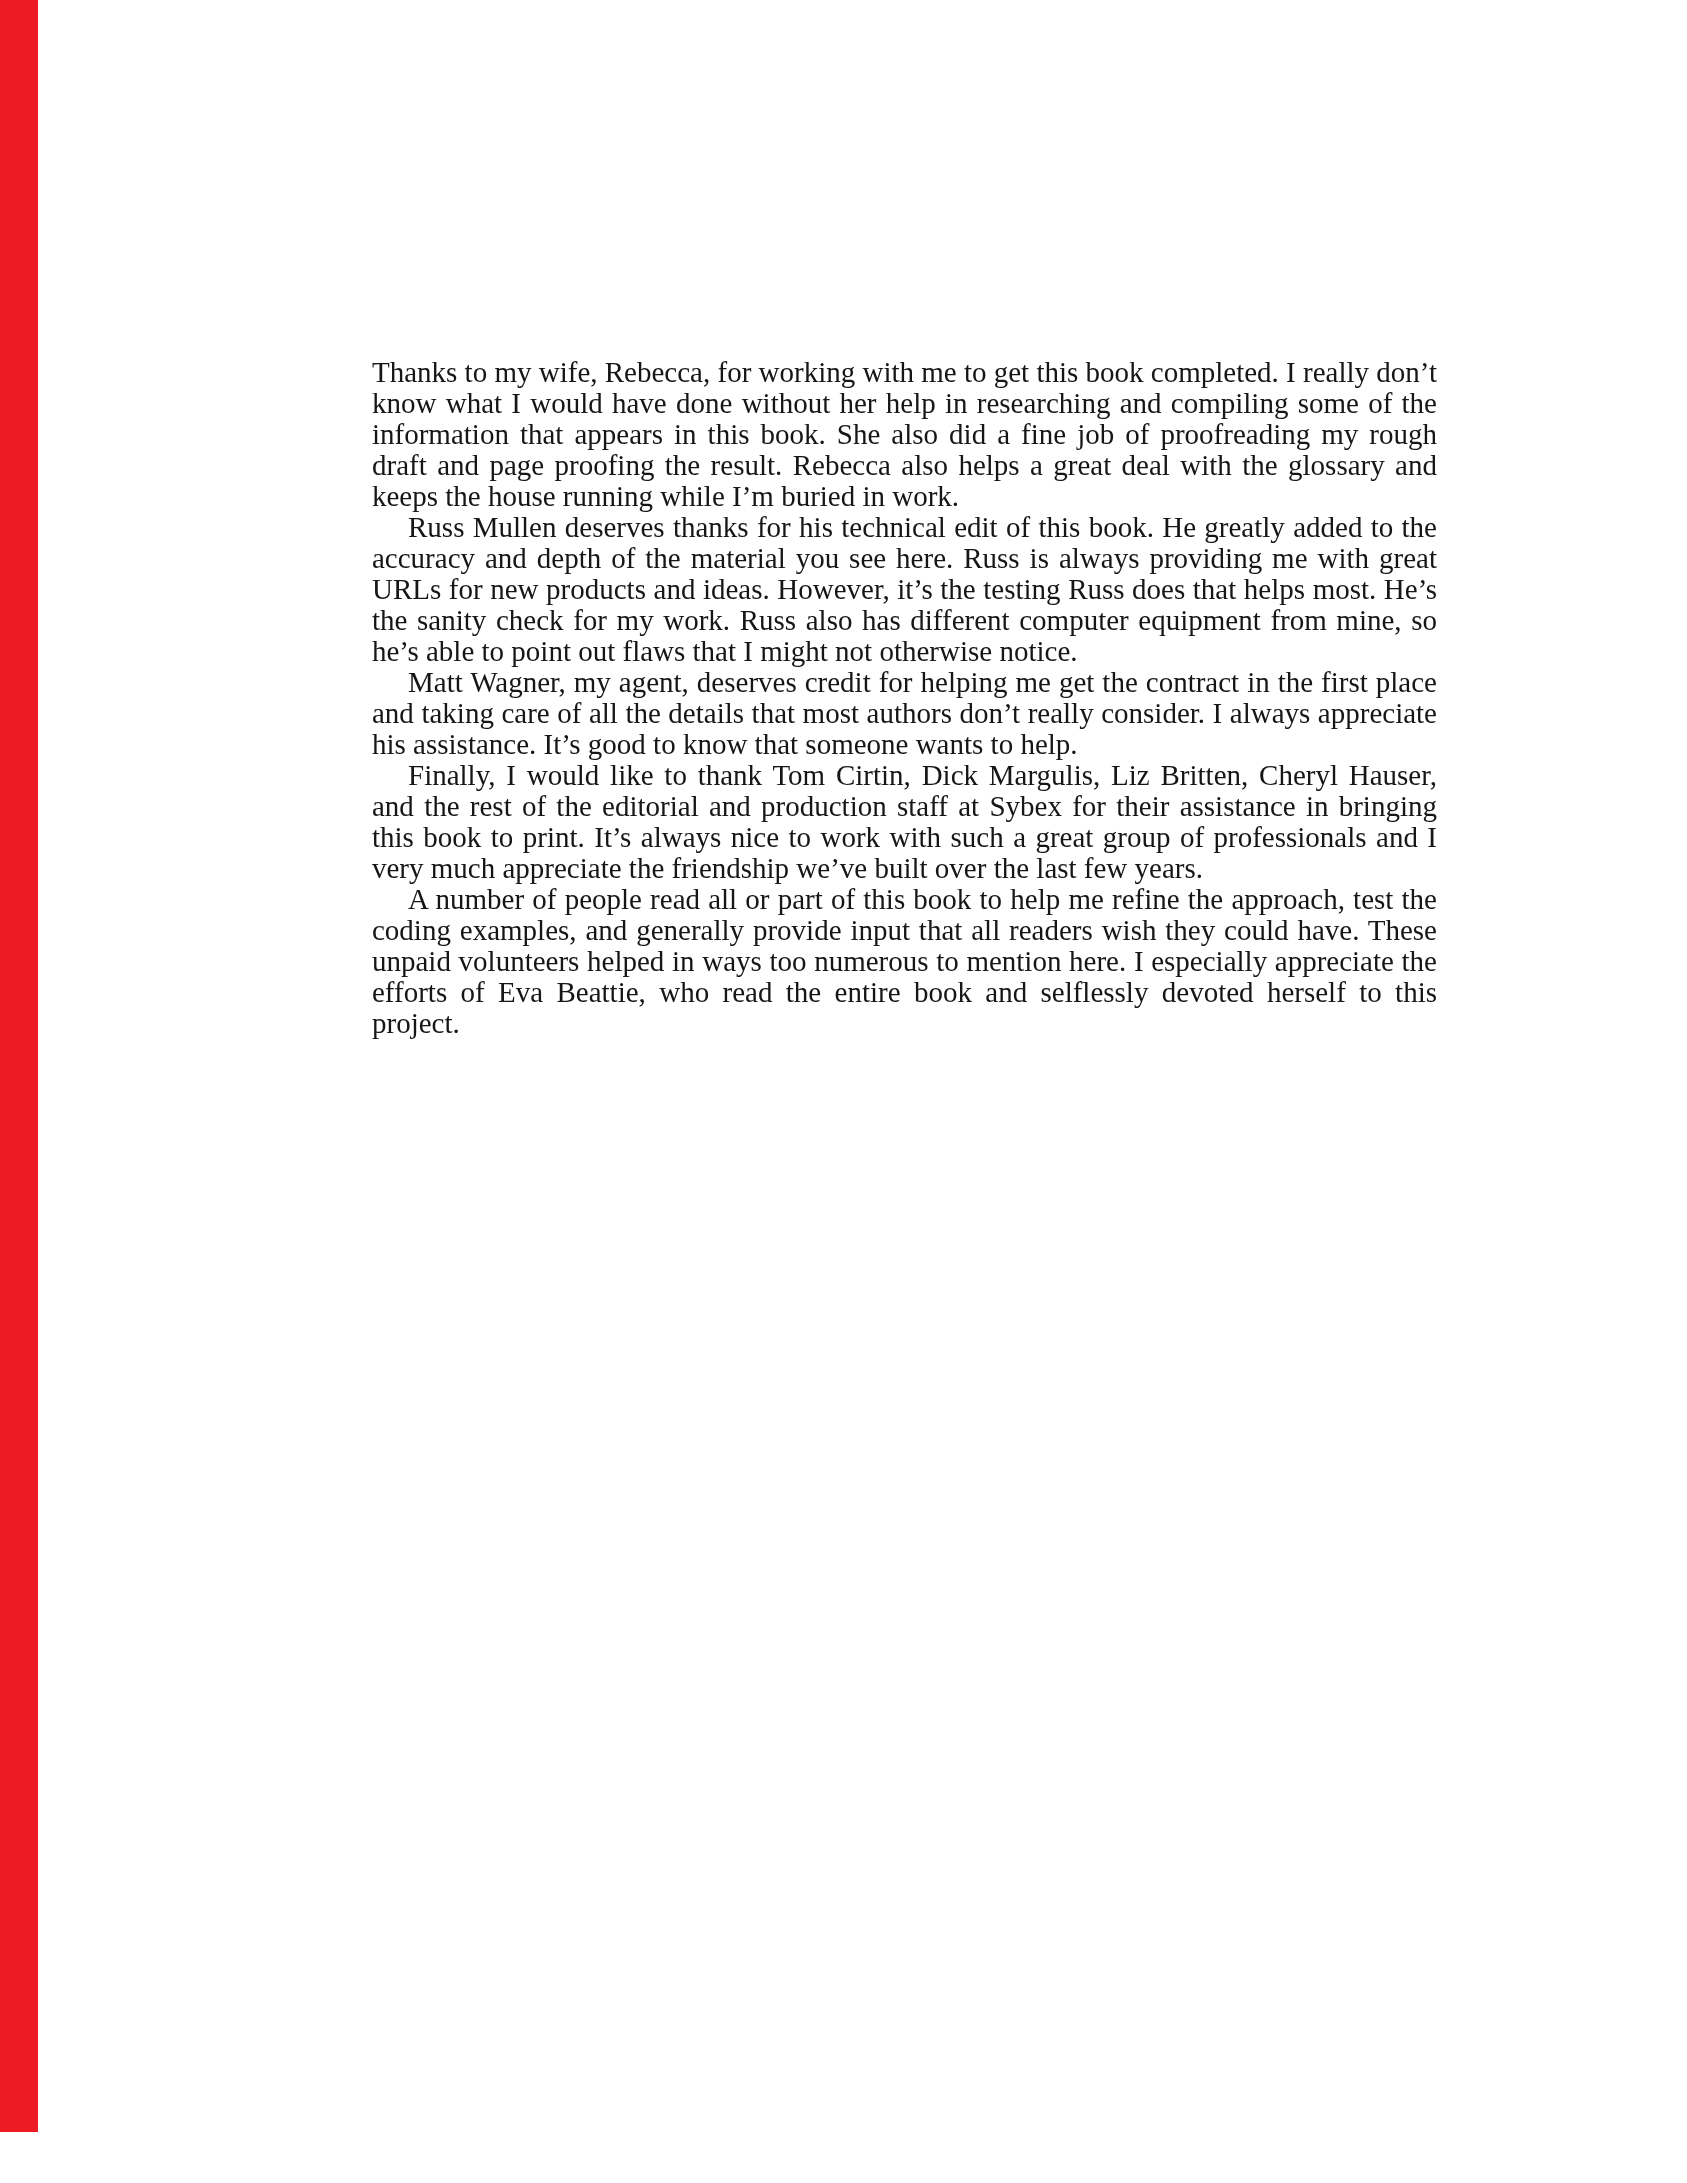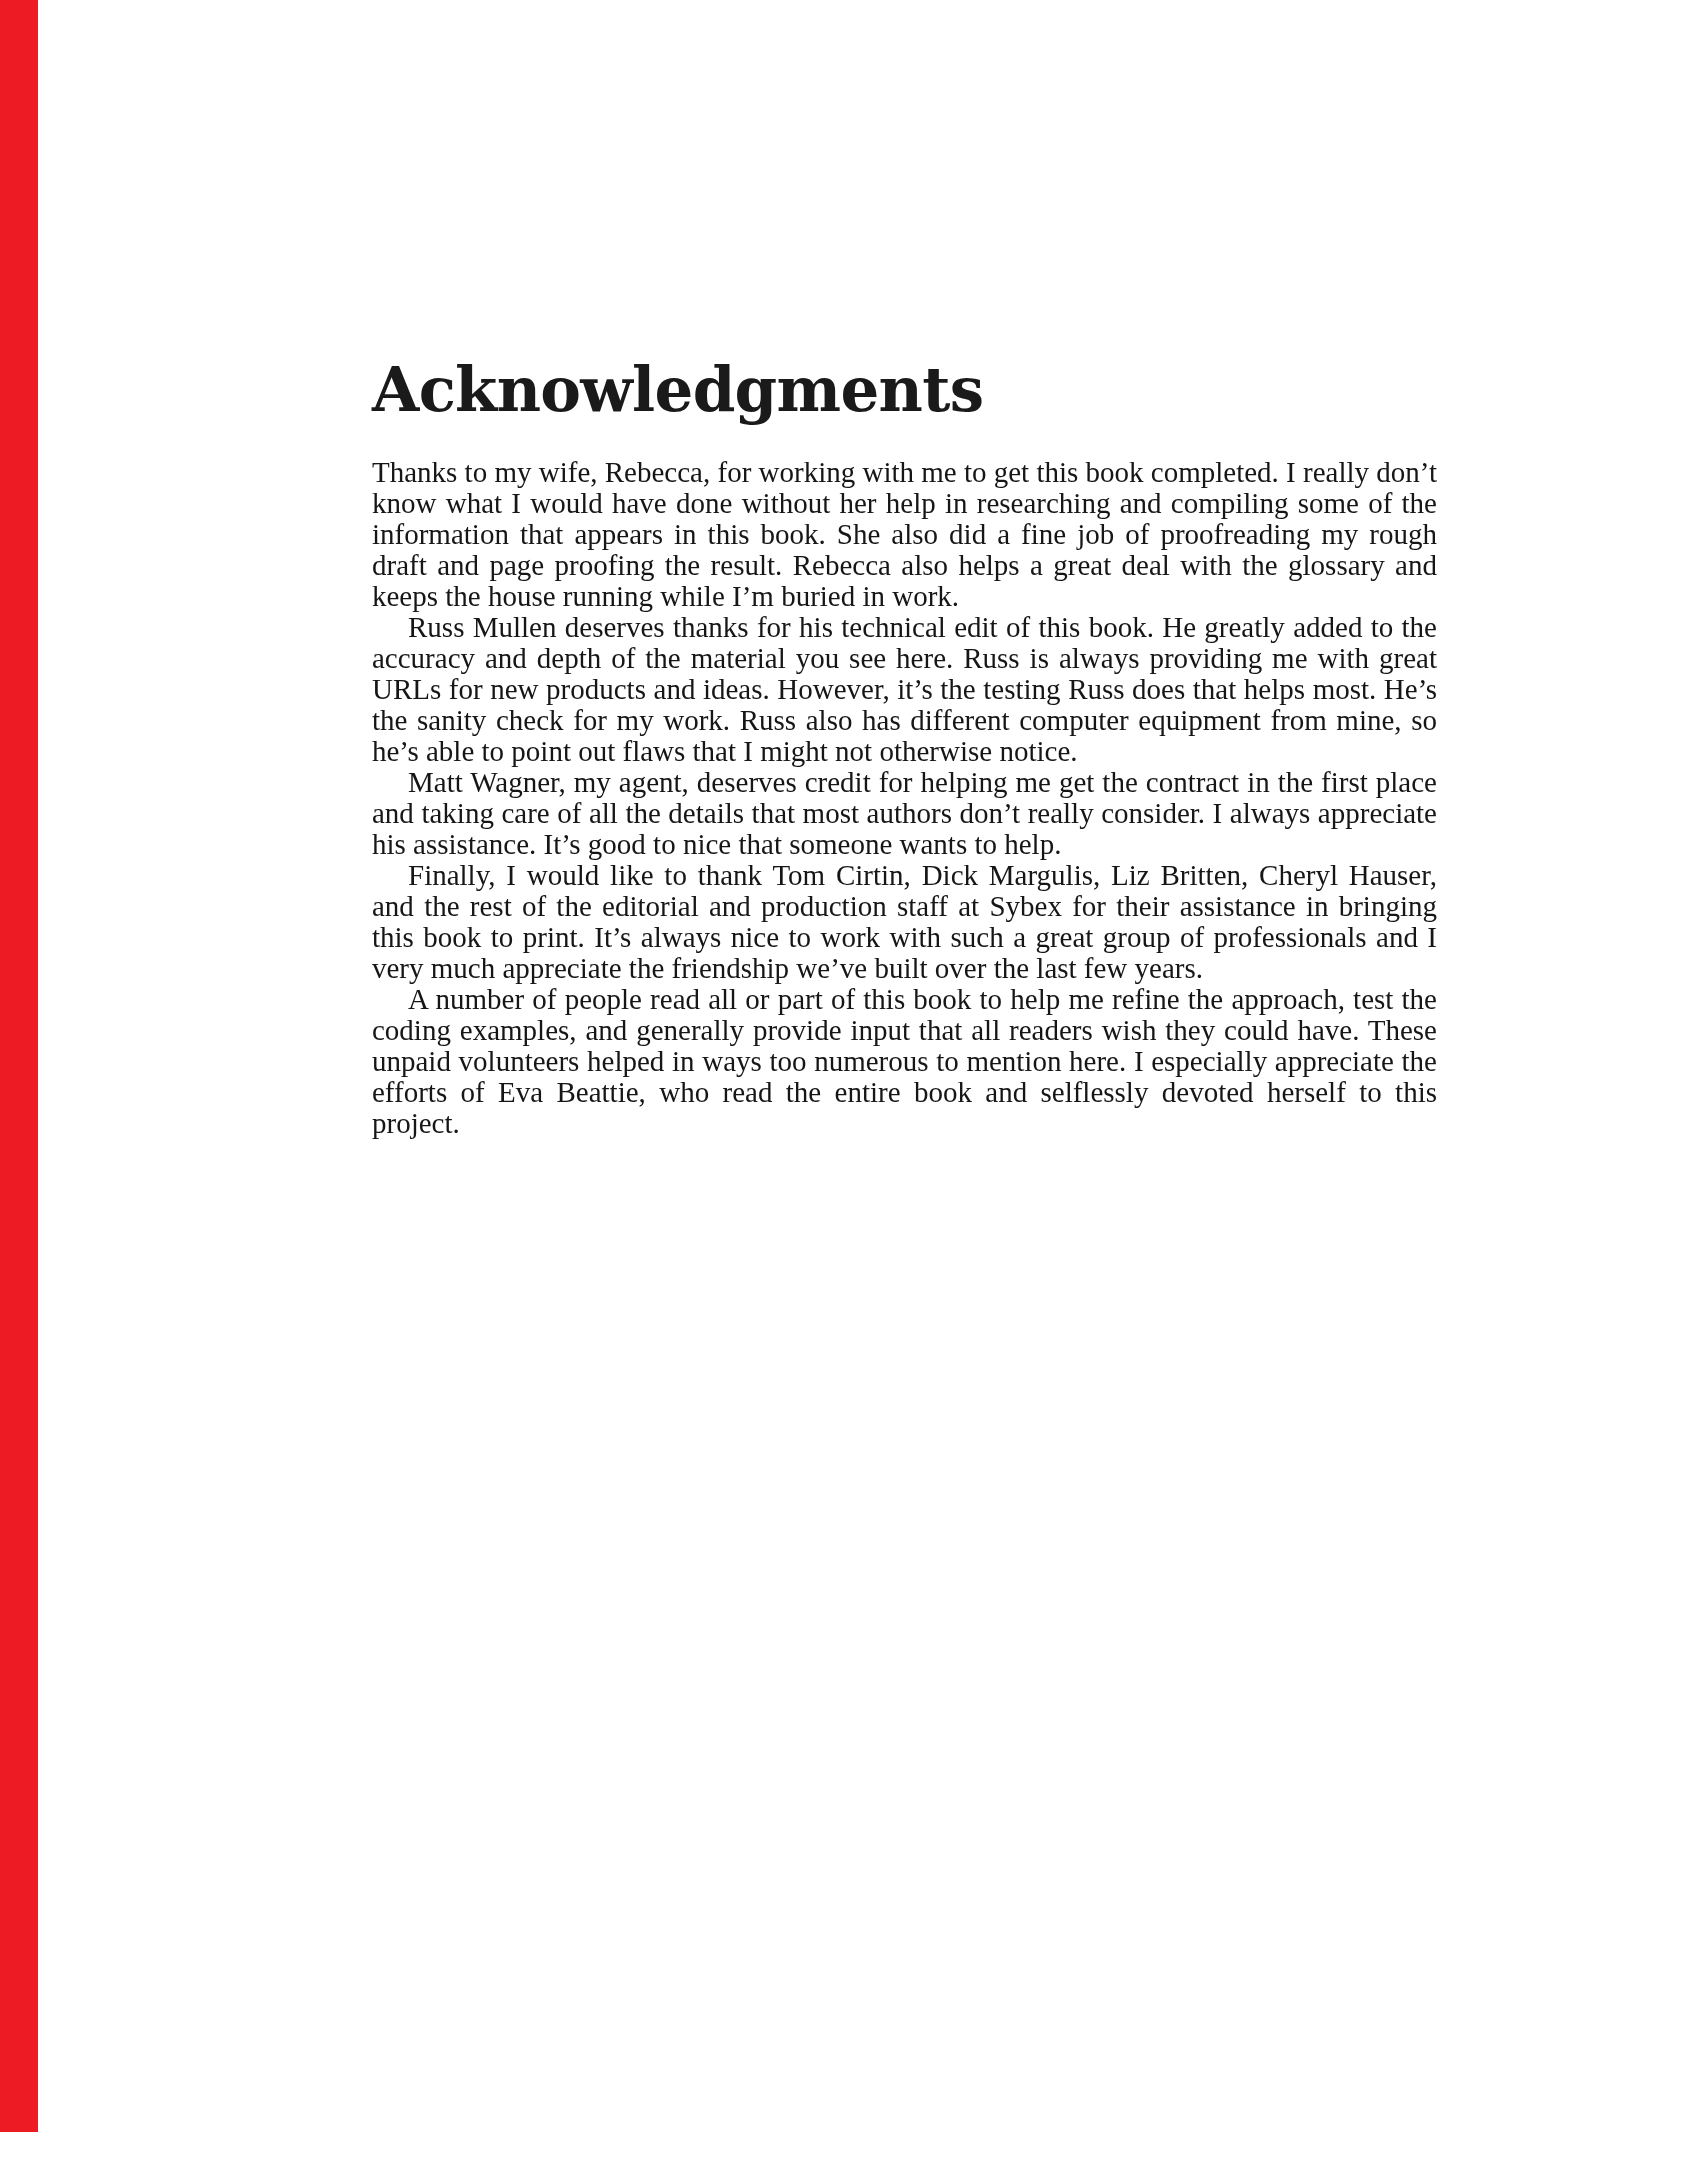--- a/index.html
+++ b/index.html
@@ -49,21 +49,20 @@
   .body-par.noindent {
     text-indent: 0;
   }
 </style>
 </head>
 <body>
 
 <div class="page">
   <div class="edge-bar" style="background: rgb(237, 28, 36);"></div>
   <main class="content">
-    <h1 class="title">Acknowledgments</h1>
     <p class="body-par noindent">Thanks to my wife, Rebecca, for working with me to get this book completed. I really don’t know what I would have done without her help in researching and compiling some of the information that appears in this book. She also did a fine job of proofreading my rough draft and page proofing the result. Rebecca also helps a great deal with the glossary and keeps the house running while I’m buried in work.</p>
     <p class="body-par">Russ Mullen deserves thanks for his technical edit of this book. He greatly added to the accuracy and depth of the material you see here. Russ is always providing me with great URLs for new products and ideas. However, it’s the testing Russ does that helps most. He’s the sanity check for my work. Russ also has different computer equipment from mine, so he’s able to point out flaws that I might not otherwise notice.</p>
-    <p class="body-par">Matt Wagner, my agent, deserves credit for helping me get the contract in the first place and taking care of all the details that most authors don’t really consider. I always appreciate his assistance. It’s good to nice that someone wants to help.</p>
+    <p class="body-par">Matt Wagner, my agent, deserves credit for helping me get the contract in the first place and taking care of all the details that most authors don’t really consider. I always appreciate his assistance. It’s good to know that someone wants to help.</p>
     <p class="body-par">Finally, I would like to thank Tom Cirtin, Dick Margulis, Liz Britten, Cheryl Hauser, and the rest of the editorial and production staff at Sybex for their assistance in bringing this book to print. It’s always nice to work with such a great group of professionals and I very much appreciate the friendship we’ve built over the last few years.</p>
     <p class="body-par">A number of people read all or part of this book to help me refine the approach, test the coding examples, and generally provide input that all readers wish they could have. These unpaid volunteers helped in ways too numerous to mention here. I especially appreciate the efforts of Eva Beattie, who read the entire book and selflessly devoted herself to this project.</p>
   </main>
 </div>
 
 
 </body></html>

